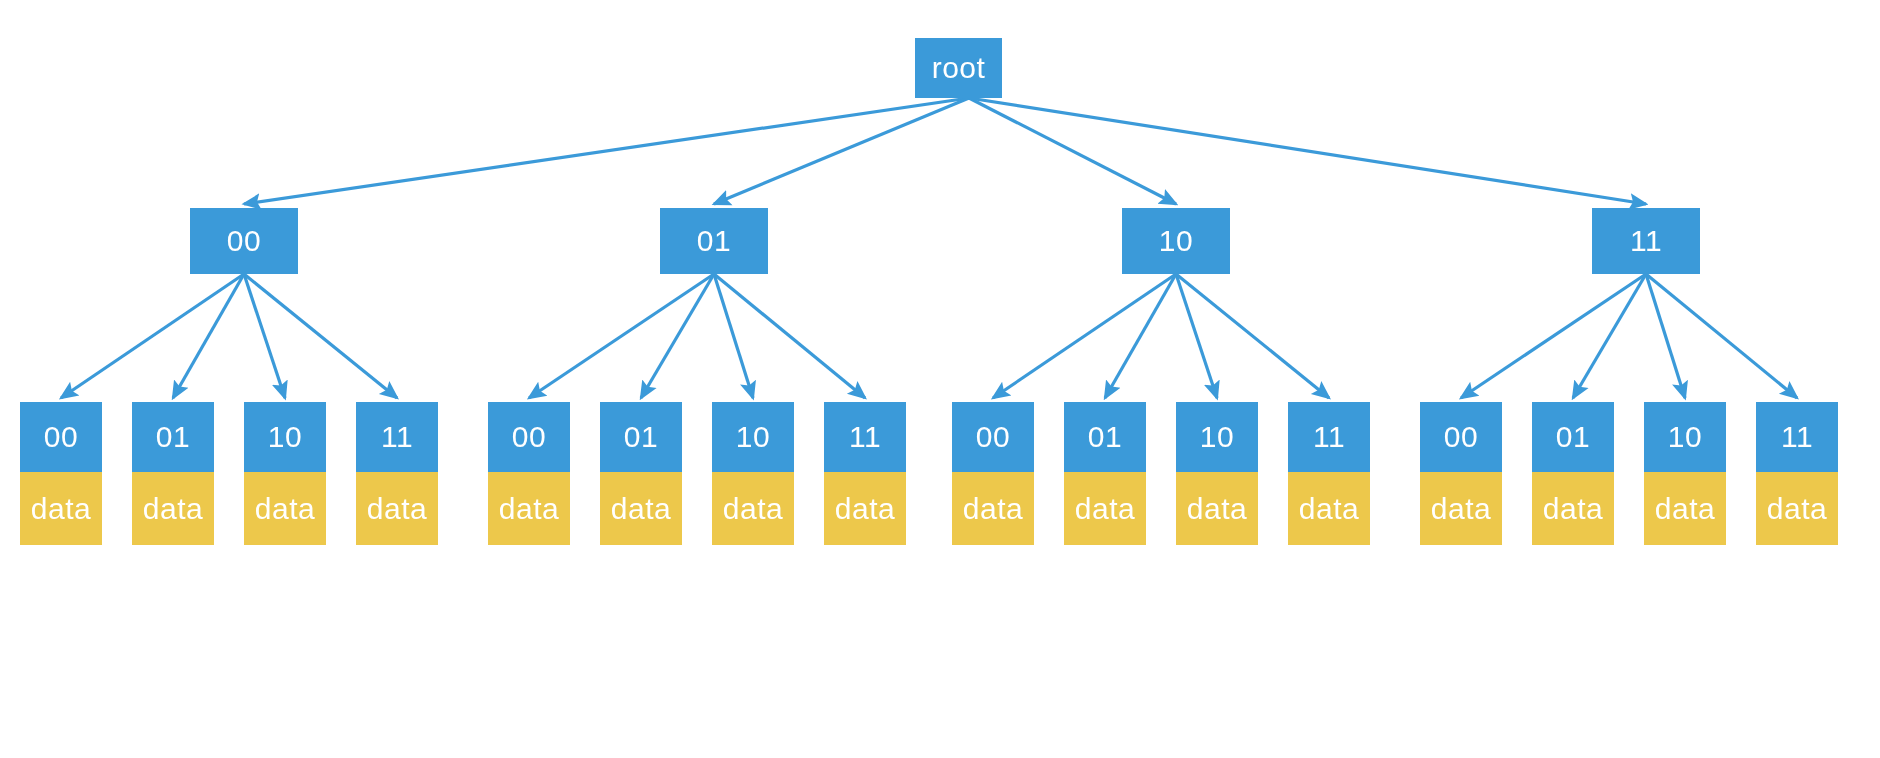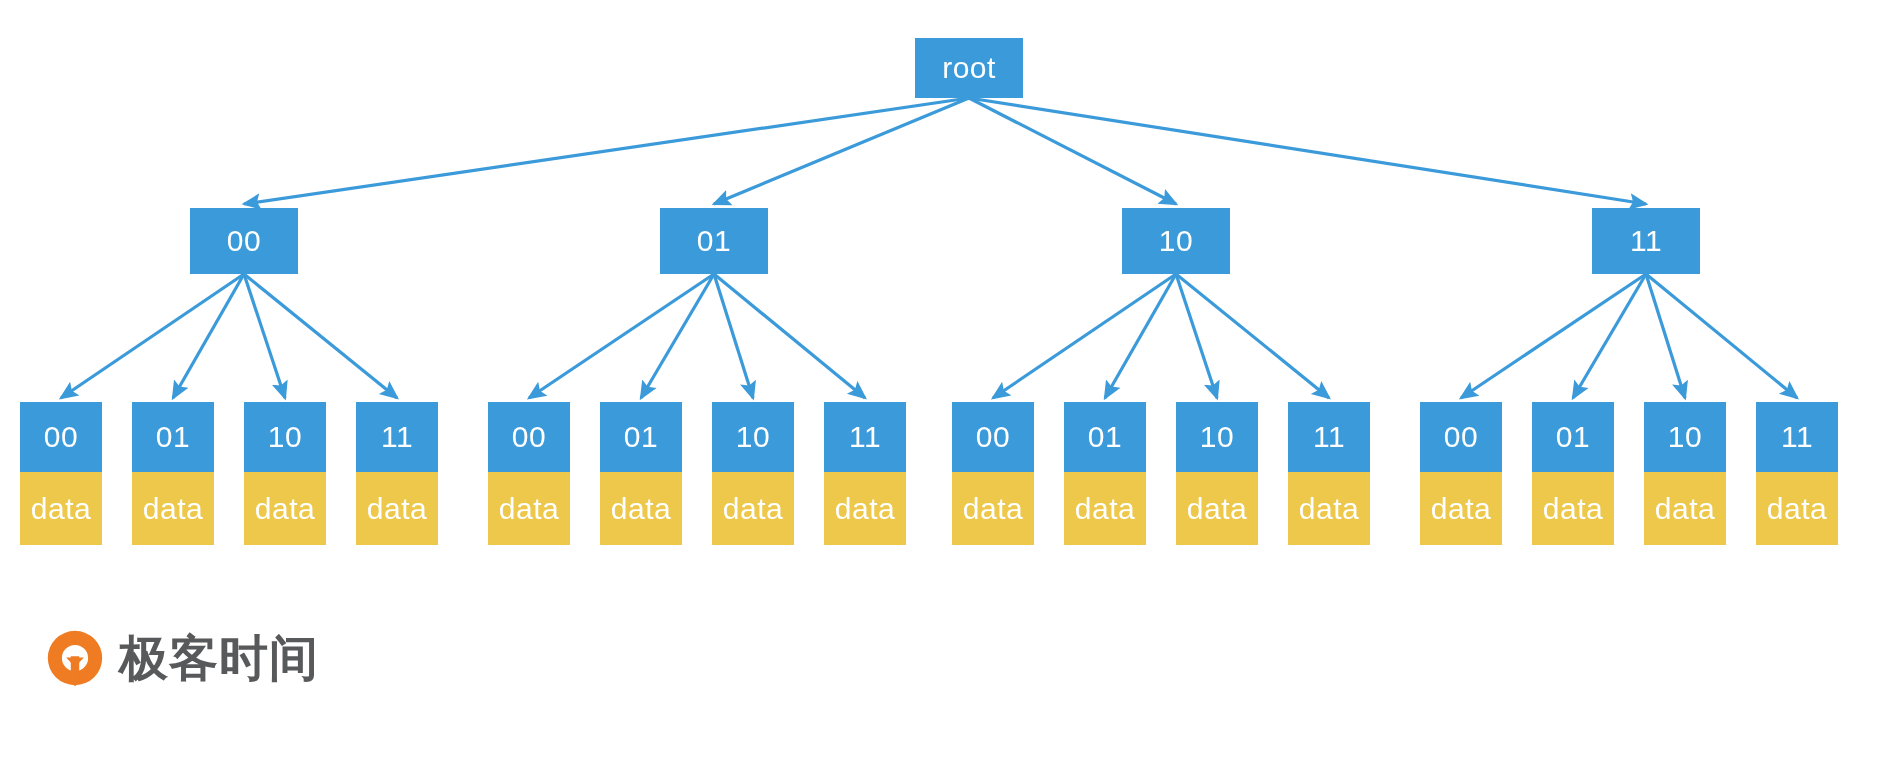--- a/index.html
+++ b/index.html
@@ -123,21 +123,21 @@
         <line x1="1176" y1="274" x2="1217" y2="398"></line>
         <line x1="1176" y1="274" x2="1329" y2="398"></line>
         <line x1="1646" y1="274" x2="1461" y2="398"></line>
         <line x1="1646" y1="274" x2="1573" y2="398"></line>
         <line x1="1646" y1="274" x2="1685" y2="398"></line>
         <line x1="1646" y1="274" x2="1797" y2="398"></line>
       </g>
   </svg>
 
   <div id="node-layer">
-      <div class="node node-root" style="left: 915px; top: 38px; width: 108px; height: 60px; text-align: center;">root</div>
+      <div class="node node-root" style="left: 915px; top: 38px; width: 87px; height: 60px; text-align: center;">root</div>
       <div class="node node-mid" style="left: 190px; top: 208px; width: 108px; height: 66px;">00</div>
       <div class="node node-mid" style="left: 660px; top: 208px; width: 108px; height: 66px;">01</div>
       <div class="node node-mid" style="left: 1122px; top: 208px; width: 108px; height: 66px;">10</div>
       <div class="node node-mid" style="left: 1592px; top: 208px; width: 108px; height: 66px;">11</div>
       <div class="leaf" style="left: 20px; top: 402px; width: 82px; height: 143px;">
         <div class="leaf-key" style="flex-basis: 70px;">00</div>
         <div class="leaf-data" style="flex-basis: 73px;">data</div>
       </div>
       <div class="leaf" style="left: 132px; top: 402px; width: 82px; height: 143px;">
         <div class="leaf-key" style="flex-basis: 70px;">01</div>
@@ -194,22 +194,14 @@
       <div class="leaf" style="left: 1644px; top: 402px; width: 82px; height: 143px;">
         <div class="leaf-key" style="flex-basis: 70px;">10</div>
         <div class="leaf-data" style="flex-basis: 73px;">data</div>
       </div>
       <div class="leaf" style="left: 1756px; top: 402px; width: 82px; height: 143px;">
         <div class="leaf-key" style="flex-basis: 70px;">11</div>
         <div class="leaf-data" style="flex-basis: 73px;">data</div>
       </div>
     </div>
 
-  <div id="brand">
-    <svg id="brand-mark" viewBox="0 0 64 64" xmlns="http://www.w3.org/2000/svg">
-      <path d="M32 3 A29 29 0 1 0 32 61 A29 29 0 0 0 32 3 Z M32 18 A14 14 0 1 1 32 46 A14 14 0 0 1 32 18 Z" fill="#ef7c22" fill-rule="evenodd"></path>
-      <path d="M27.5 30 L36.5 30 L36.5 57 L32 62 L27.5 57 Z" fill="#ef7c22"></path>
-      <path d="M22.5 31.5 L41.5 31.5 L32 41.5 Z" fill="#ef7c22"></path>
-    </svg>
-    <div id="brand-text">极客时间</div>
-  </div>
 
 </div>
 
 </body></html>

